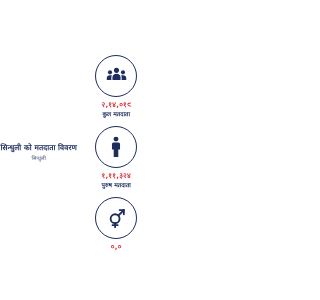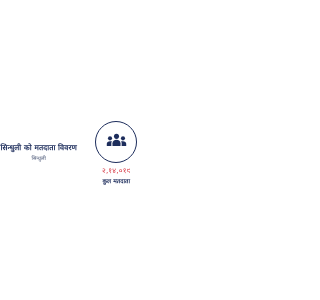--- a/index.html
+++ b/index.html
@@ -71,21 +71,21 @@
     display: flex;
     align-items: center;
     justify-content: center;
     background: #ffffff;
   }
   .icon-circle svg {
     display: block;
   }
   .stat-value {
     font-size: 7.2px;
-    font-weight: normal;
+    font-weight: bold;
     color: #d6333f;
     margin-top: 4.5px;
     line-height: 1.1;
     letter-spacing: 0.2px;
     white-space: nowrap;
   }
   .stat-label {
     font-size: 6px;
     font-weight: bold;
     color: #1d2d5c;
@@ -117,16 +117,44 @@
             <circle cx="19.4" cy="8.4" r="2.35"></circle>
             <path d="M19.4 11.6c-.9 0-1.6 0-2.3.1.5.5.8 1.3.8 2.2V17h5.2v-2.3c0-1.8-1.6-3.1-3.7-3.1z"></path>
           </svg>
         </span>
       </div>
       <div class="stat-value">२,१४,०१९</div>
       <div class="stat-label">कुल मतदाता</div>
     </div>
 
 
+    <div class="stat-block">
+      <div class="icon-circle">
+        <span>
+          <svg width="20" height="22" viewBox="0 0 16 24" fill="#1d2d5c" aria-hidden="true">
+            <circle cx="8" cy="3.4" r="2.7"></circle>
+            <path d="M10.6 7.2H5.4C4.3 7.2 3.6 8 3.6 9.1v5.6h1.9V23h5v-8.3h1.9V9.1c0-1.1-.7-1.9-1.8-1.9z"></path>
+          </svg>
+        </span>
+      </div>
+      <div class="stat-value">१,११,३२४</div>
+      <div class="stat-label">पुरुष मतदाता</div>
+    </div>
 
+    <div class="stat-block">
+      <div class="icon-circle">
+        <span>
+          <svg width="21" height="21" viewBox="0 0 24 24" fill="none" stroke="#1d2d5c" stroke-width="2.1" stroke-linecap="round" aria-hidden="true">
+            <circle cx="10.4" cy="13.4" r="5.1"></circle>
+            <line x1="14.2" y1="9.7" x2="20.4" y2="3.5"></line>
+            <line x1="20.4" y1="3.5" x2="15.6" y2="3.5"></line>
+            <line x1="20.4" y1="3.5" x2="20.4" y2="8.3"></line>
+            <line x1="10.4" y1="18.5" x2="10.4" y2="23"></line>
+            <line x1="7.5" y1="20.8" x2="13.3" y2="20.8"></line>
+          </svg>
+        </span>
+      </div>
+      <div class="stat-value">०,०</div>
+
+    </div>
 
   </div>
 </div>
 
 </body></html>

